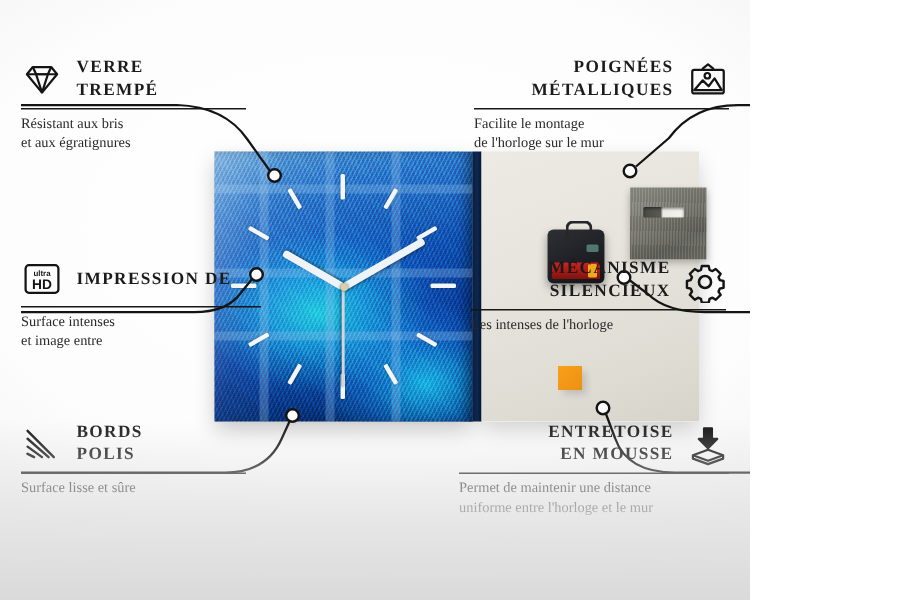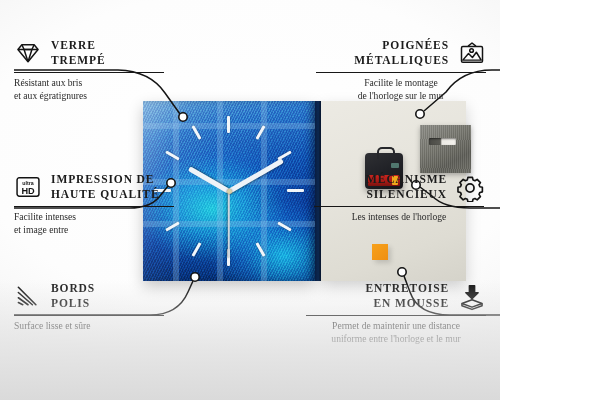--- a/index.html
+++ b/index.html
@@ -99,21 +99,21 @@
   }
   .callout .rule{height:1.4px;background:#171717;margin:4px 0 4px 0;}
   .callout .desc{
     font-size:9.6px;line-height:12.4px;color:#2a2a2a;white-space:nowrap;
   }
   .head{display:flex;align-items:center;gap:9px;}
   .head.right{justify-content:flex-end;align-items:flex-end;}
   .ttl-l{text-align:left;}
   .ttl-r{text-align:right;}
   .desc-l{text-align:left;}
-  .desc-r{text-align:center;}
+  .desc-r{text-align:left;}
   .ico{flex:0 0 auto;width:28px;height:28px;display:block;}
 
   .c1{left:14px;top:38px;width:150px;}
   .c2{left:14px;top:172px;width:160px;}
   .c3{left:14px;top:281px;width:150px;}
   .c4{right:14px;top:38px;width:170px;}
   .c5{right:16px;top:172px;width:170px;}
   .c6{right:14px;top:281px;width:180px;}
 
   svg.leader{position:absolute;left:0;top:0;width:600px;height:400px;pointer-events:none;}
@@ -217,25 +217,24 @@
     <div class="head">
       <span class="ico">
         <svg viewBox="0 0 32 32" width="28" height="28">
           <rect x="3.5" y="5.5" width="25" height="21" rx="2.5" fill="none" stroke="#141414" stroke-width="1.7"></rect>
           <text x="16" y="14" font-family="Liberation Sans, sans-serif" font-size="6" font-weight="bold" text-anchor="middle" fill="#141414">ultra</text>
           <text x="16" y="23.5" font-family="Liberation Sans, sans-serif" font-size="10.5" font-weight="bold" text-anchor="middle" fill="#141414">HD</text>
         </svg>
       </span>
       <span class="ttl-l">
         <div class="title">IMPRESSION DE</div>
-        <div class="title">HAUTE QUALITÉ</div>
-      </span>
-    </div>
-    <div class="rule"></div>
-    <div class="desc desc-l">Facilite intenses</div>
+      </span>
+    </div>
+    <div class="rule"></div>
+    <div class="desc desc-l">Surface intenses</div>
     <div class="desc desc-l">et image entre</div>
   </div>
 
   <div class="callout c3">
     <div class="head">
       <span class="ico">
         <svg viewBox="0 0 32 32" width="28" height="28">
           <g stroke="#141414" stroke-width="1.8" fill="none" stroke-linecap="round">
             <path d="M5,6 L25,26"></path>
               <path d="M5,12 L21,26"></path>

